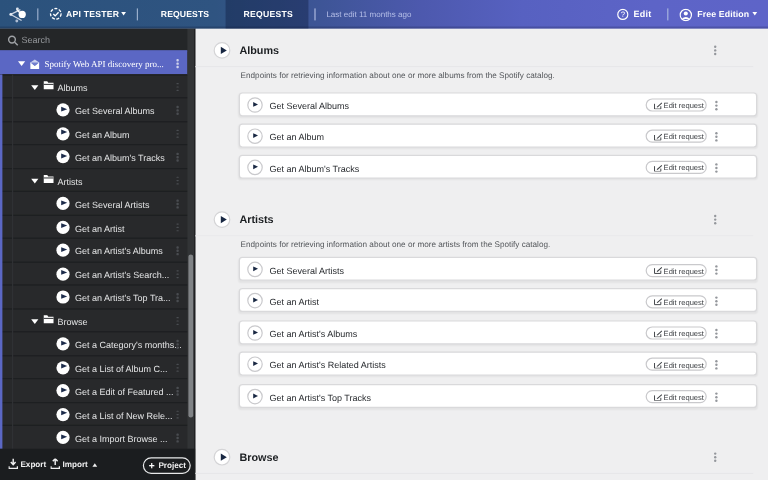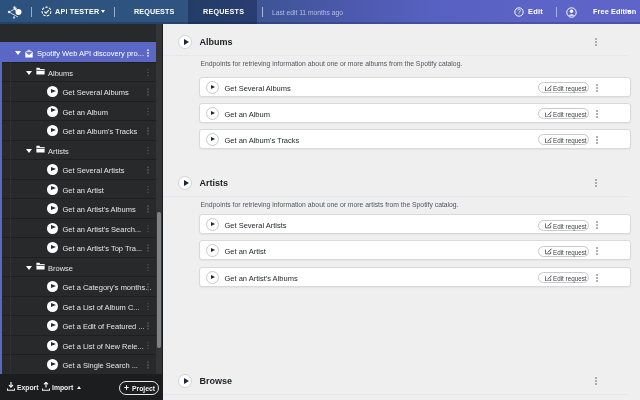--- a/index.html
+++ b/index.html
@@ -18,21 +18,21 @@
 .caret-down { width:0; height:0; border-left:2.5px solid transparent; border-right:2.5px solid transparent; border-top:3.5px solid #fff; position:absolute; }
 
 
 #sidebar { position:absolute; left:0; top:24px; width:163px; height:376px; background:#28292b; }
 #sb-scroll { position:absolute; left:156px; top:0px; width:5.5px; height:350px; background:#323436; }
 #sb-thumb { position:absolute; left:156.5px; top:188px; width:4.5px; height:136px; background:#808386; border-radius:2px; }
 #sb-edge { position:absolute; left:161.5px; top:0; width:1.5px; height:376px; background:#1a1b1d; }
 #sb-search { position:absolute; left:0; top:0; width:156px; height:19px; background:#242628; }
 .sb-row { position:absolute; left:0; width:156px; height:19.5px; border-top:1px solid #1d1f21; background:#28292b; }
 .sb-row .lbl { position:absolute; color:#e4e5e6; font-size:7.5px; top:6px; white-space:nowrap; }
-.sb-sel { background:#5b67c4 !important; border-top:1px solid #5b67c4 !important; }
+.sb-sel { background:#5b67c4 !important; border-top:1px solid #5b67c4 !important;font-family:Liberation Serif, serif; }
 .play-sm { position:absolute; width:11px; height:11px; border-radius:50%; background:#fff; top:4px; }
 .play-sm:after { content:""; position:absolute; left:4.2px; top:2.75px; width:0; height:0;
   border-left:5px solid #1c2b4a; border-top:2.75px solid transparent; border-bottom:2.75px solid transparent; }
 .sb-caret { position:absolute; top:8px; width:0; height:0; border-left:3px solid transparent; border-right:3px solid transparent; border-top:4px solid #ffffff; }
 #guide { position:absolute; left:0; top:38px; width:2px; height:312px; background:#5b67c4; }
 #sb-bottom { position:absolute; left:0; top:350px; width:163px; height:26px; background:#1b1d1f; }
 .sbb-txt { position:absolute; color:#f0f0f1; font-size:6.8px; font-weight:bold; top:9.5px; }
 #proj-btn { position:absolute; left:118.5px; top:7px; width:40px; height:13.5px; border:1px solid #e8e9ea; border-radius:7px; }
 .vdots { position:absolute; width:2px; height:2px; border-radius:50%; background:#94979c; box-shadow:0 3px 0 #94979c, 0 -3px 0 #94979c; }
 
@@ -83,28 +83,35 @@
       <circle cx="5" cy="5" r="4.2" fill="none" stroke="#fff" stroke-width="1"></circle>
       <text x="5" y="7.4" font-size="6.5" fill="#fff" text-anchor="middle" font-family="Liberation Sans">?</text>
     </svg>
     <div class="tb-txt" style="left:528px;letter-spacing:0.2px">Edit</div>
     <div class="tb-div" style="left:556px"></div>
     <svg class="abs" style="left:566px;top:6.5px" width="11" height="11" viewBox="0 0 11 11">
       <circle cx="5.5" cy="5.5" r="4.7" fill="none" stroke="#fff" stroke-width="1"></circle>
       <circle cx="5.5" cy="4.3" r="1.7" fill="#fff"></circle>
       <path d="M2.3 8.8 A4 4 0 0 1 8.7 8.8 Z" fill="#fff"></path>
     </svg>
-    <div class="tb-txt" style="left:593px;font-size:7.3px;letter-spacing:0.1px">Free Edition</div>
+    <div class="tb-txt" style="left:581px;font-size:7.3px;letter-spacing:0.1px">Free Edition</div>
     <div class="caret-down" style="left:626.5px;top:10px"></div>
   </div>
 
   <div id="sidebar">
     <div id="sb-scroll"></div>
       <div id="sb-thumb"></div>
       <div id="sb-edge"></div>
+    <div id="sb-search">
+      <svg class="abs" style="left:6px;top:5px" width="10" height="10" viewBox="0 0 10 10">
+        <circle cx="4" cy="4" r="2.8" fill="none" stroke="#9fa2a6" stroke-width="1.2"></circle>
+        <line x1="6.2" y1="6.2" x2="8.8" y2="8.8" stroke="#9fa2a6" stroke-width="1.2"></line>
+      </svg>
+      <div class="abs" style="left:18px;top:5px;font-size:7.5px;color:#96999d">Search</div>
+    </div>
     <div id="rows">
         <div class="sb-row sb-sel" style="top:18px">
           <div class="sb-caret" style="left:14.5px"></div>
           <svg style="position:absolute;left:24.8px;top:5.6px" width="8" height="9" viewBox="0 0 8 9">
             <path d="M0.3 3.1 L4 0.5 L7.7 3.1 L7.7 3.8 L0.3 3.8 Z" fill="#ccd1ee"></path>
             <path d="M0.3 3 L0.3 8.4 L7.7 8.4 L7.7 3 L4 6.1 Z" fill="#ffffff"></path>
             <path d="M0.9 3 L4 5.6 L7.1 3 Z" fill="#7380cf"></path>
           </svg>
           <div class="lbl" style="left:37px;color:#fff">Spotify Web API discovery pro...</div>
           <div class="vdots" style="left:147px;top:9px;width:1.5px;height:1.5px;background:#ced2ec;box-shadow:0 2.8px 0 #ced2ec,0 -2.8px 0 #ced2ec"></div>
@@ -191,21 +198,21 @@
           <div class="lbl" style="left:62.5px">Get a Edit of Featured ...</div>
           <div class="vdots" style="left:147px;top:9px;width:1.5px;height:1.5px;background:#4a4d51;box-shadow:0 2.8px 0 #4a4d51,0 -2.8px 0 #4a4d51"></div>
         </div>
         <div class="sb-row" style="top:310.5px">
           <div class="play-sm" style="left:47px"></div>
           <div class="lbl" style="left:62.5px">Get a List of New Rele...</div>
           <div class="vdots" style="left:147px;top:9px;width:1.5px;height:1.5px;background:#4a4d51;box-shadow:0 2.8px 0 #4a4d51,0 -2.8px 0 #4a4d51"></div>
         </div>
         <div class="sb-row" style="top:330px">
           <div class="play-sm" style="left:47px"></div>
-          <div class="lbl" style="left:62.5px">Get a Single Search ...</div>
+          <div class="lbl" style="left:62.5px">Get a Import Browse ...</div>
           <div class="vdots" style="left:147px;top:9px;width:1.5px;height:1.5px;background:#4a4d51;box-shadow:0 2.8px 0 #4a4d51,0 -2.8px 0 #4a4d51"></div>
         </div>
       </div>
     <div id="guide"></div>
     <div class="abs" style="left:10px;top:38px;width:1px;height:312px;background:#2f3134"></div>
     <div id="sb-bottom">
       <svg class="abs" style="left:7px;top:8px" width="8" height="9" viewBox="0 0 8 9">
         <path d="M4 0 L4 5 M2 3 L4 5.2 L6 3" stroke="#f0f0f1" stroke-width="1.2" fill="none"></path>
         <path d="M0.5 6.5 L0.5 8.3 L7.5 8.3 L7.5 6.5" stroke="#f0f0f1" stroke-width="1.1" fill="none"></path>
       </svg>
@@ -299,19 +306,43 @@
         <div class="ctitle">Get an Artist's Albums</div>
         <div class="pill">
           <svg style="position:absolute;left:6px;top:1.5px" width="7" height="6.5" viewBox="0 0 8 7">
             <path d="M0.5 1.5 L0.5 6.5 L6.5 6.5 L6.5 3.8" fill="none" stroke="#3c3f43" stroke-width="0.9"></path>
             <path d="M2.5 4.5 L7.2 0.3 L7.8 1 L3.4 5 Z" fill="#3c3f43"></path>
           </svg>
           <span>Edit request</span>
         </div>
         <div class="vdots" style="left:396.5px;top:9px"></div>
       </div>
+      <div class="card" style="top:268.9px;height:20px">
+        <div class="cplay"></div>
+        <div class="ctitle">Get an Artist's Related Artists</div>
+        <div class="pill">
+          <svg style="position:absolute;left:6px;top:1.5px" width="7" height="6.5" viewBox="0 0 8 7">
+            <path d="M0.5 1.5 L0.5 6.5 L6.5 6.5 L6.5 3.8" fill="none" stroke="#3c3f43" stroke-width="0.9"></path>
+            <path d="M2.5 4.5 L7.2 0.3 L7.8 1 L3.4 5 Z" fill="#3c3f43"></path>
+          </svg>
+          <span>Edit request</span>
+        </div>
+        <div class="vdots" style="left:396.5px;top:9px"></div>
+      </div>
+      <div class="card" style="top:295.6px;height:20px">
+        <div class="cplay"></div>
+        <div class="ctitle">Get an Artist's Top Tracks</div>
+        <div class="pill">
+          <svg style="position:absolute;left:6px;top:1.5px" width="7" height="6.5" viewBox="0 0 8 7">
+            <path d="M0.5 1.5 L0.5 6.5 L6.5 6.5 L6.5 3.8" fill="none" stroke="#3c3f43" stroke-width="0.9"></path>
+            <path d="M2.5 4.5 L7.2 0.3 L7.8 1 L3.4 5 Z" fill="#3c3f43"></path>
+          </svg>
+          <span>Edit request</span>
+        </div>
+        <div class="vdots" style="left:396.5px;top:9px"></div>
+      </div>
       <div class="sec-play" style="left:15px;top:349.8px"></div>
       <div class="sec-title" style="left:36.5px;top:352.3px">Browse</div>
       <div class="vdots" style="left:432px;top:355.8px"></div>
       <div class="sec-line" style="top:370.3px"></div>
     </div>
 
 </div>
 
 </body></html>

